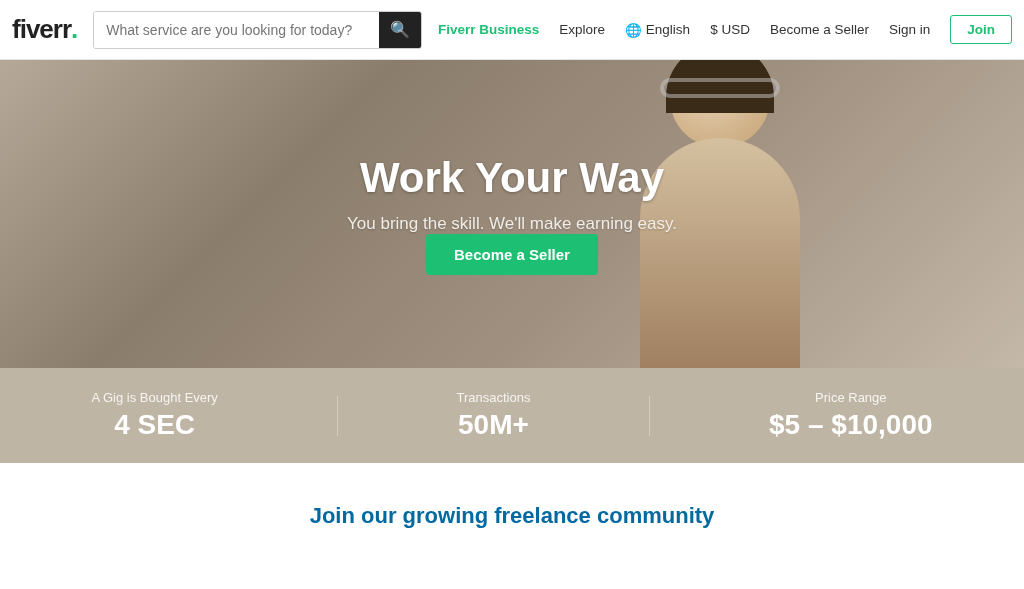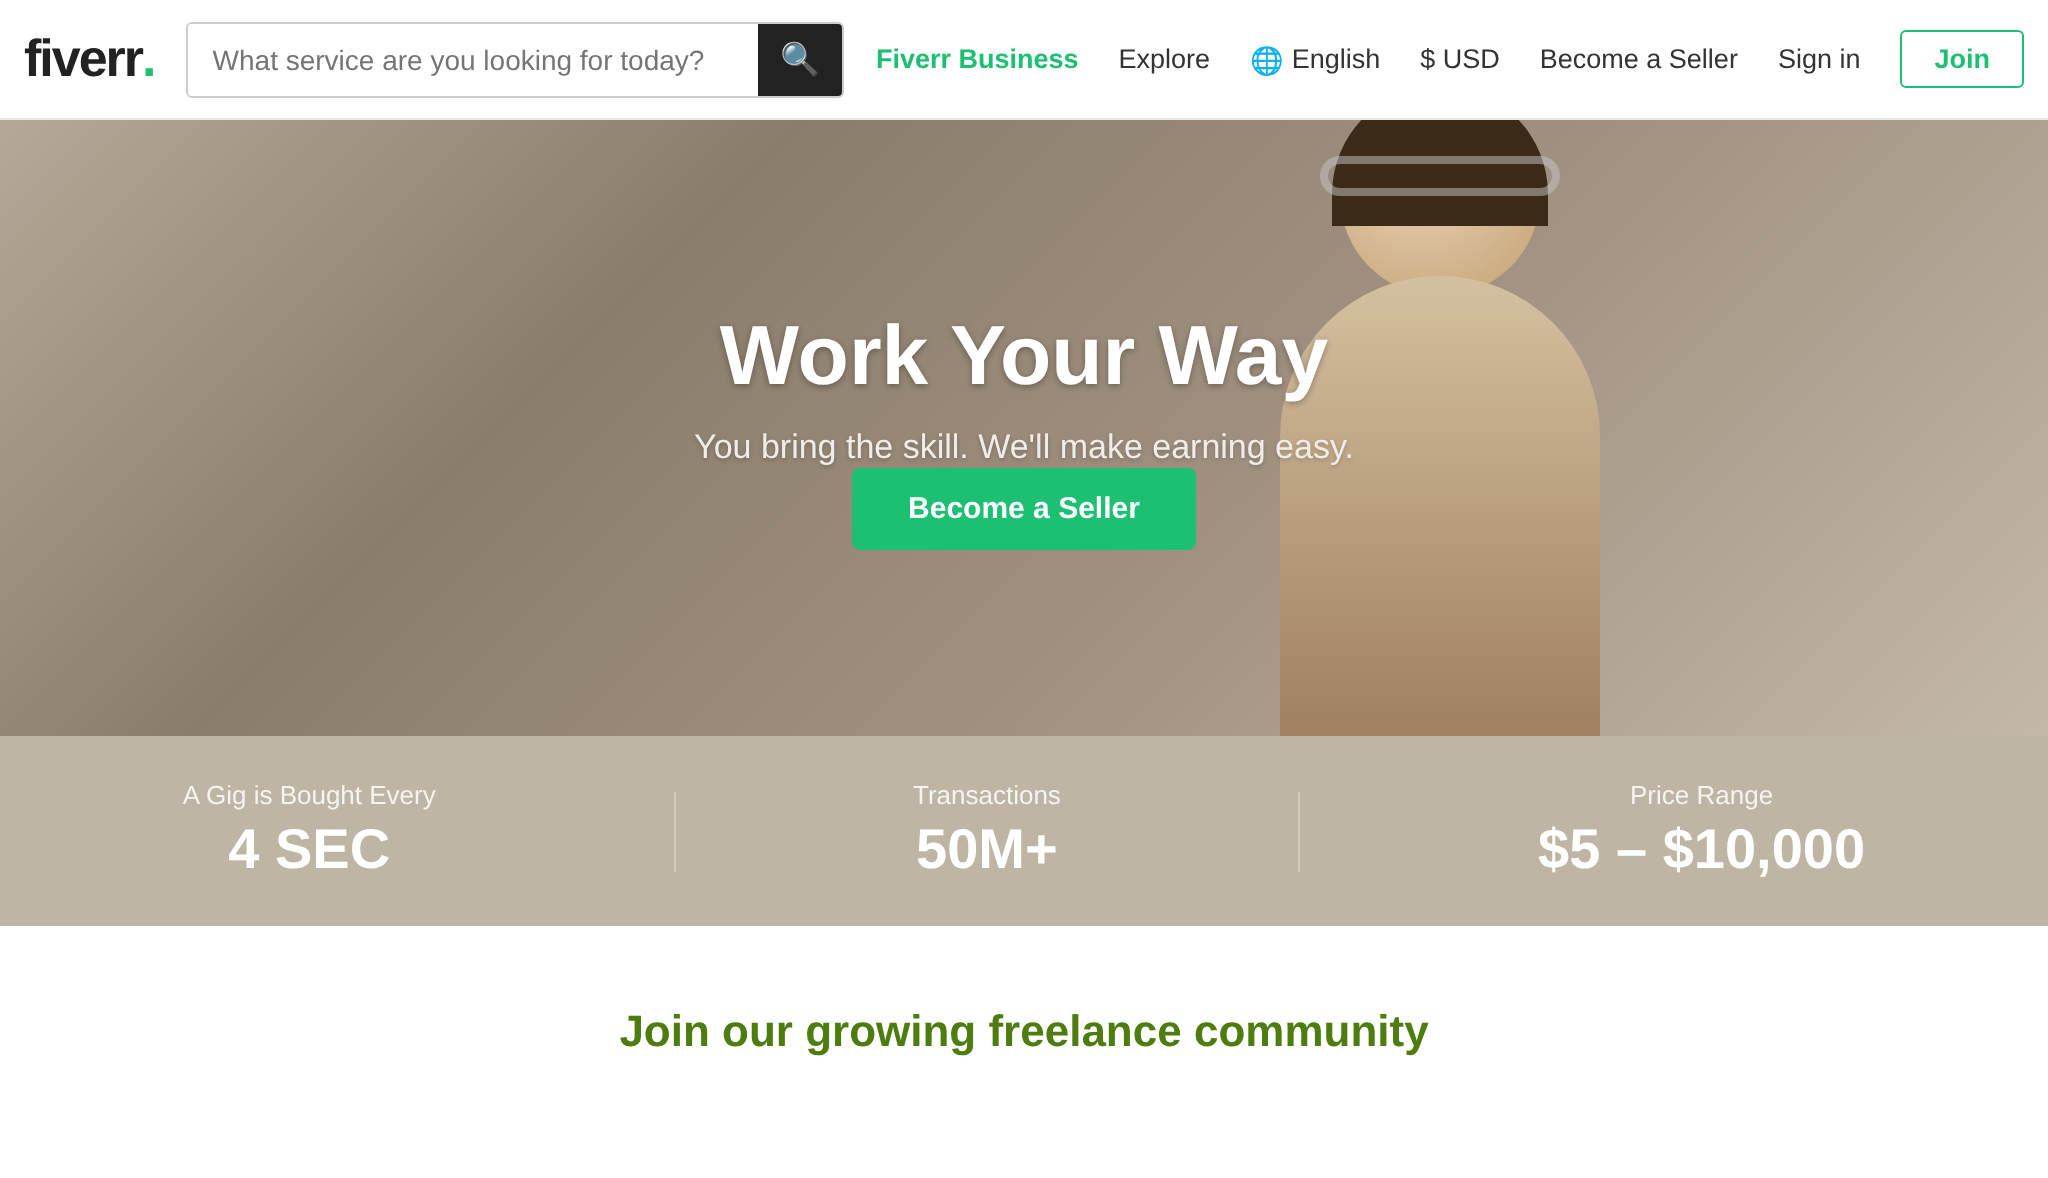--- a/index.html
+++ b/index.html
@@ -177,21 +177,21 @@
 
     
     .community {
       padding: 40px 60px 20px;
       background: #fff;
     }
     .community-title {
       text-align: center;
       font-size: 22px;
       font-weight: 700;
-      color: #4d7c0f;
+      color: #0369a1;
       margin-bottom: 28px;
     }
   </style>
 </head>
 <body>
 
 <header class="header">
   <div class="logo">
     <span>fiverr</span>
       <span class="logo-dot">.</span>

